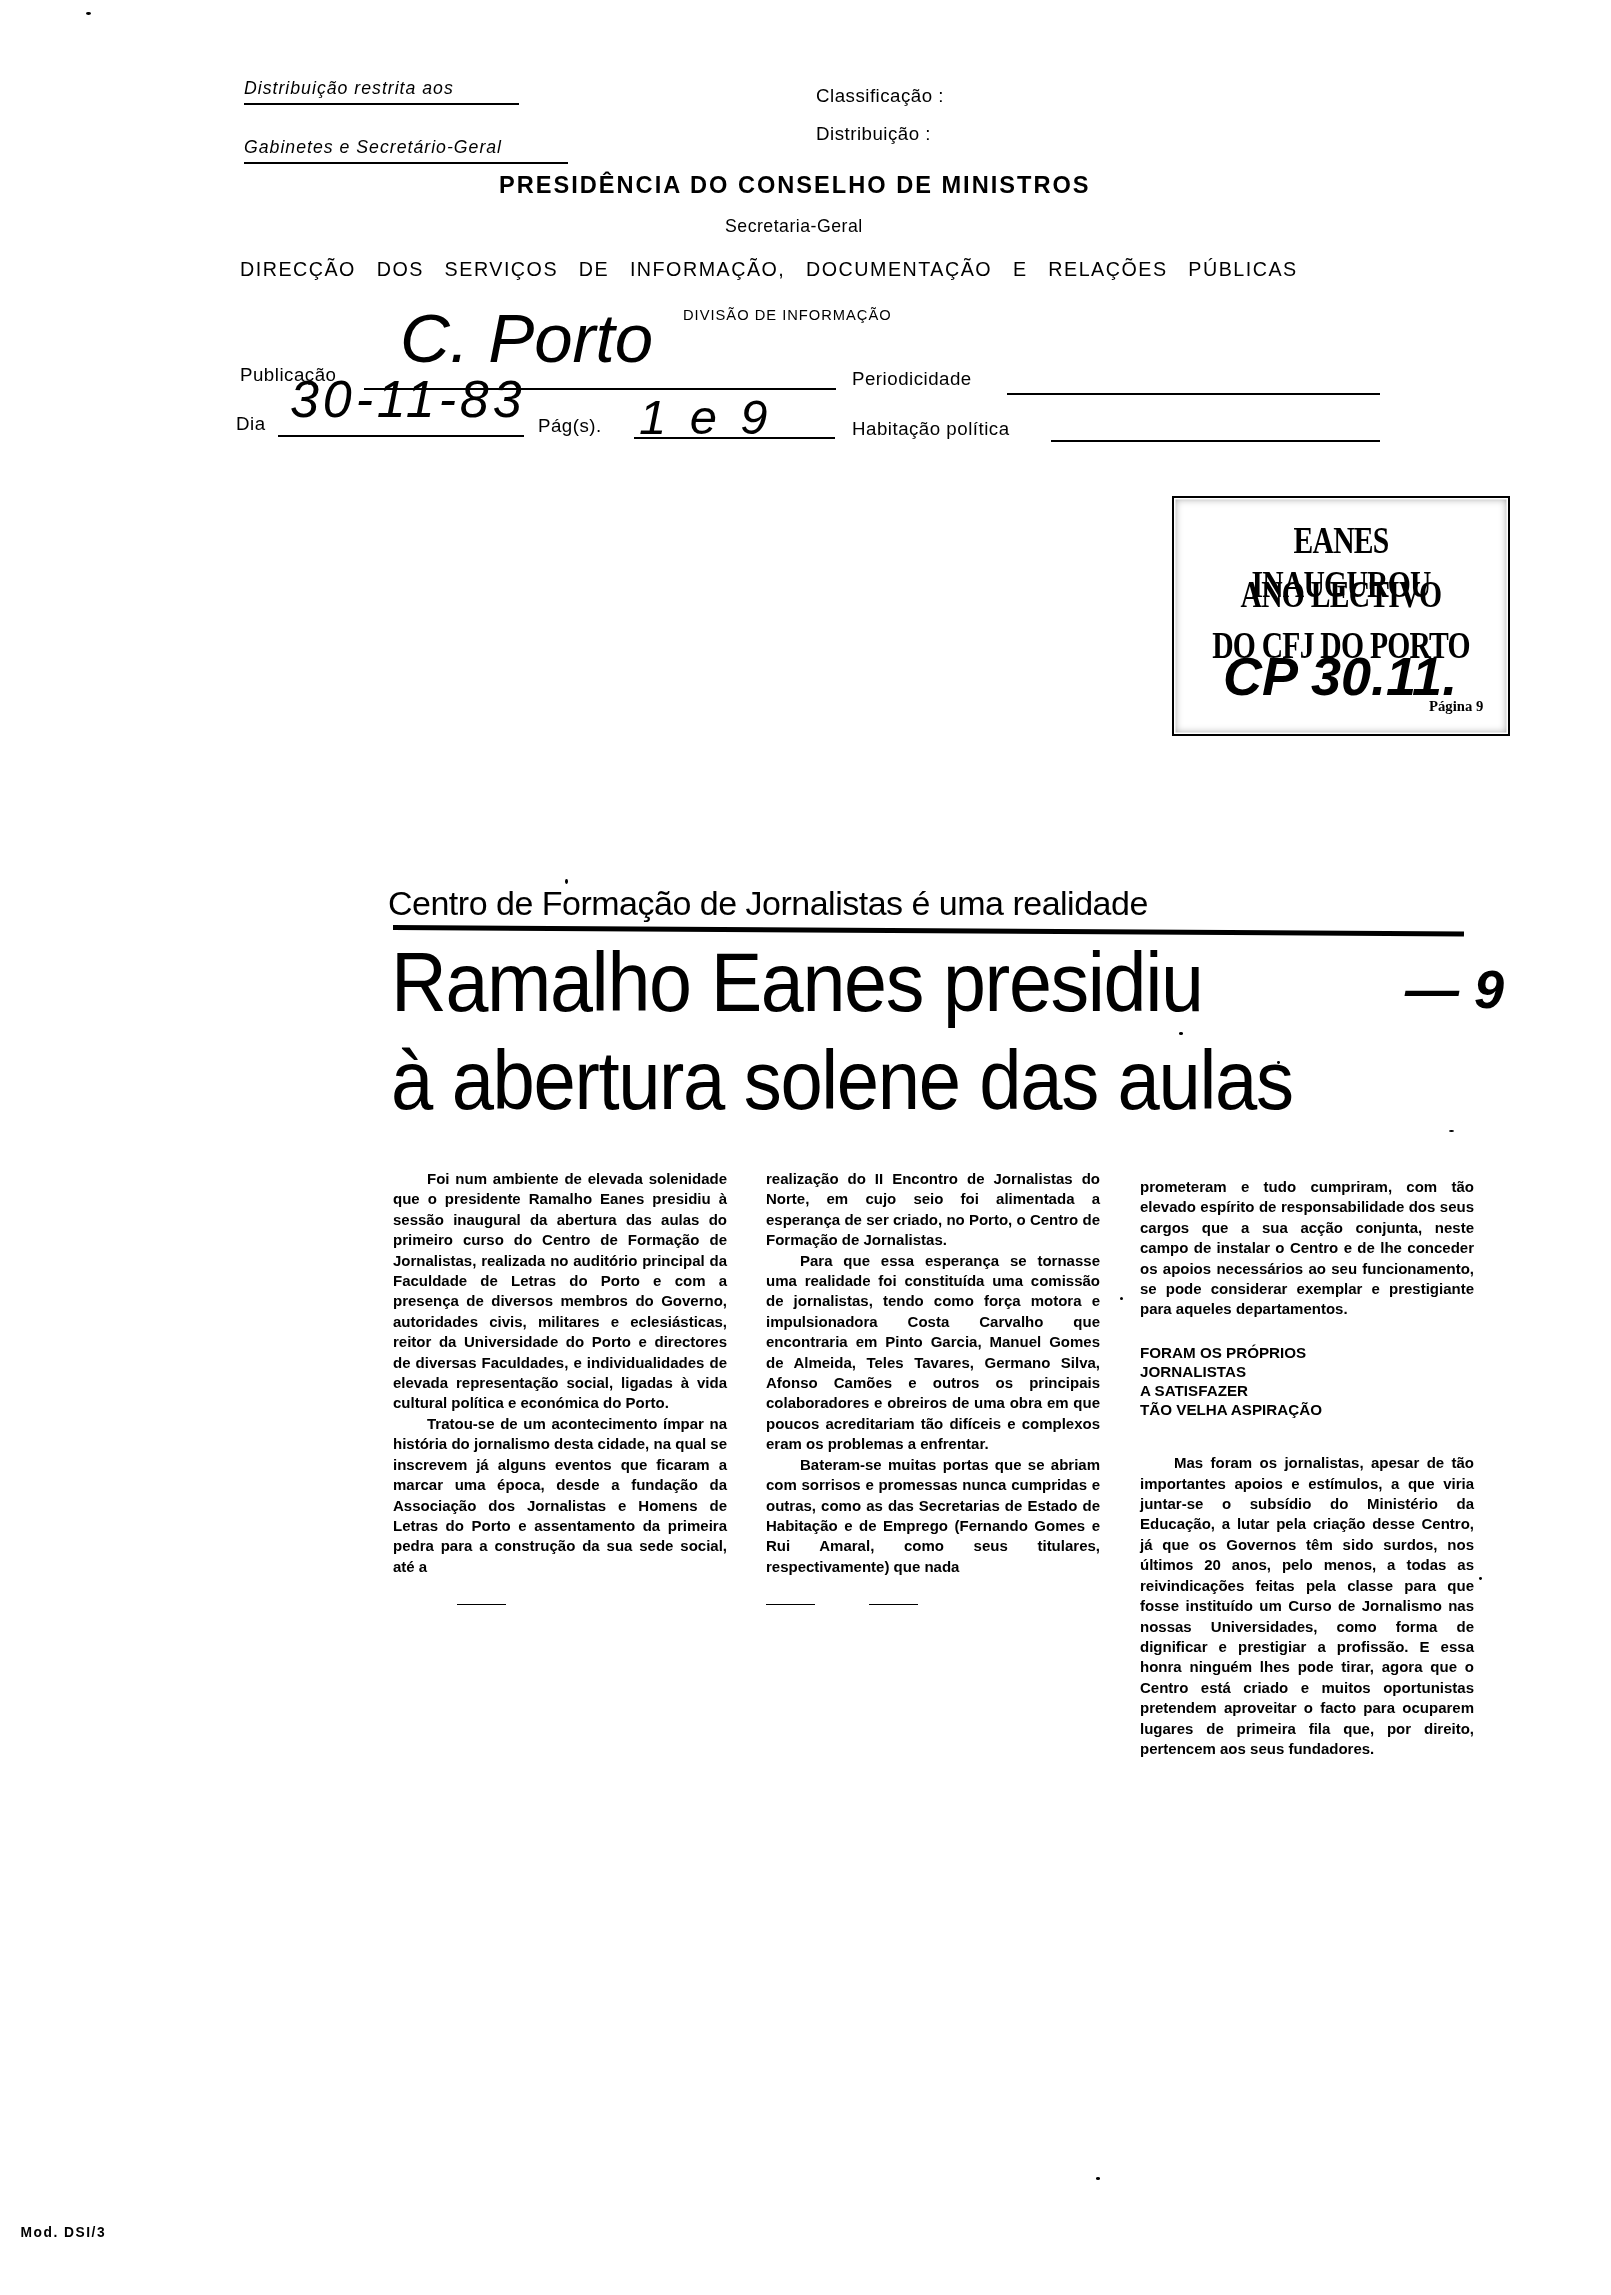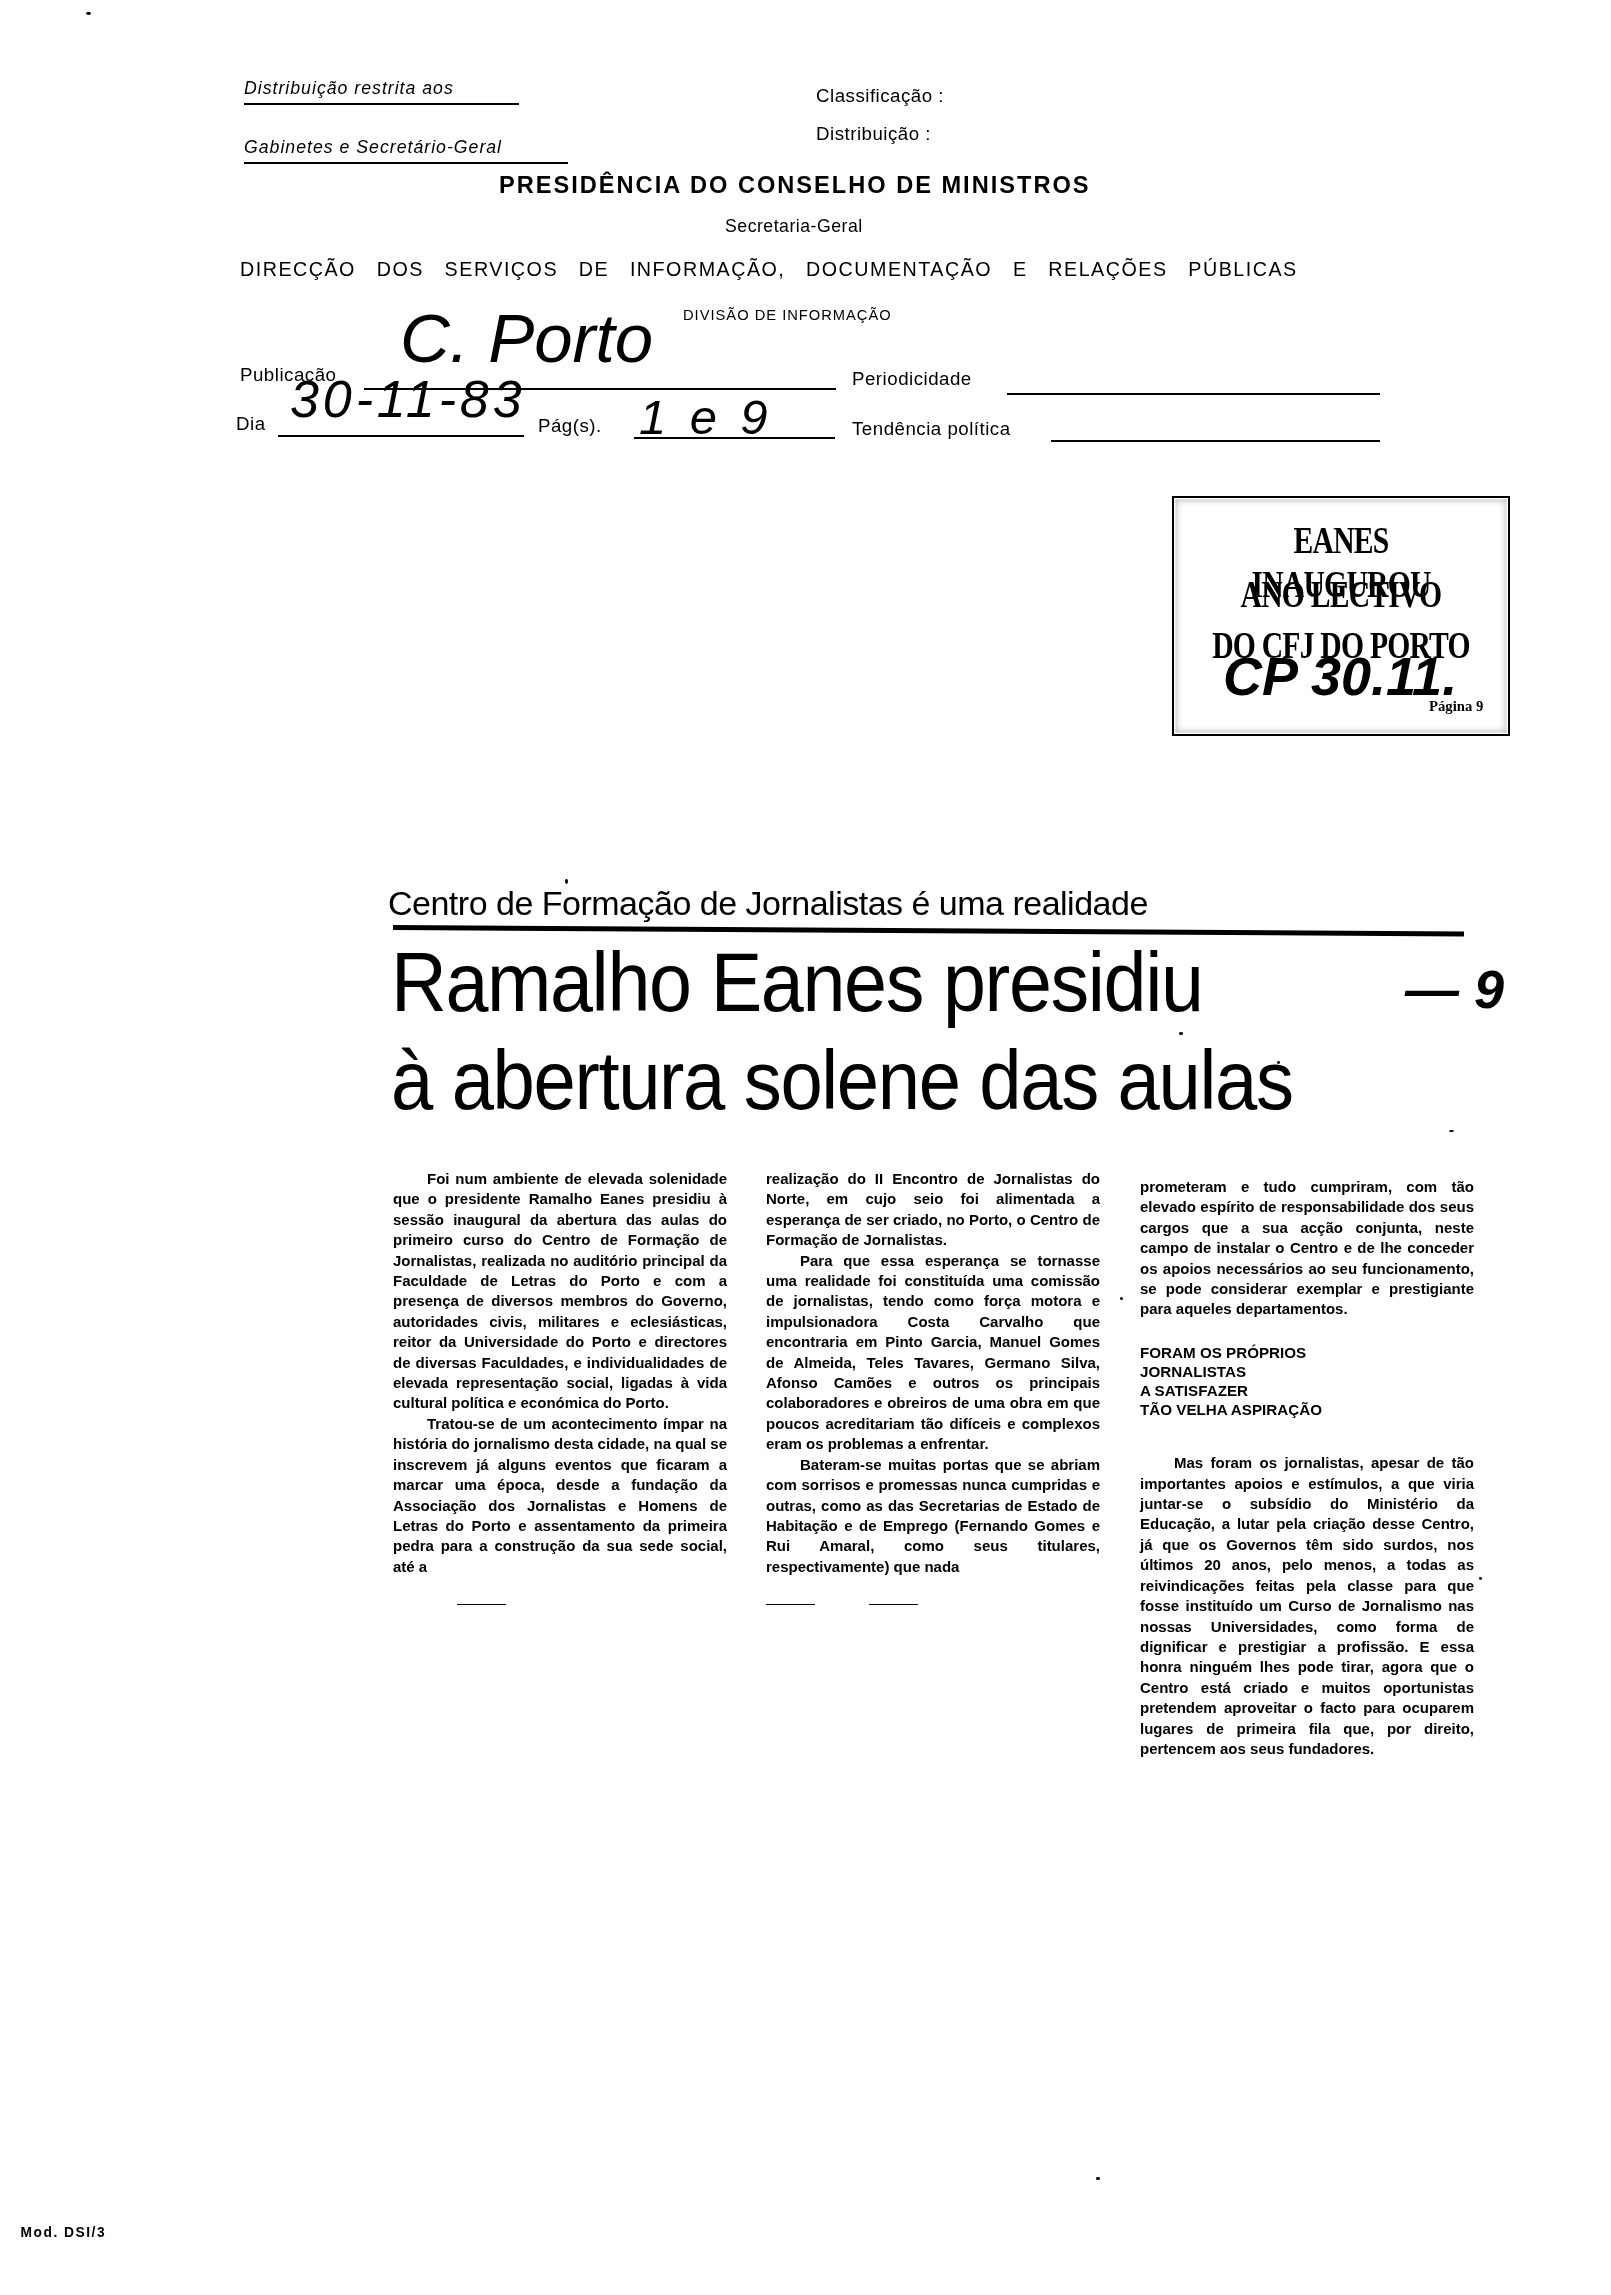--- a/index.html
+++ b/index.html
@@ -50,21 +50,21 @@
   <div class="abs label" style="left:236px; top:413px;">Dia</div>
   <div class="abs fill-line" style="left:278px; top:435px; width:246px;"></div>
   <div class="abs hand" style="left:290px; top:370px; font-size:52px; line-height:59px; letter-spacing:3.9px;">30-11-83</div>
 </div>
 <div>
   <div class="abs label" style="left:538px; top:415px;">Pág(s).</div>
   <div class="abs fill-line" style="left:634px; top:437px; width:201px;"></div>
   <div class="abs hand" style="left:639px; top:388px; font-size:49px; line-height:59px; word-spacing:9.8px;">1 e 9</div>
 </div>
 <div>
-  <div class="abs label" style="left:852px; top:418px;">Tendência política</div>
+  <div class="abs label" style="left:852px; top:418px;">Habitação política</div>
   <div class="abs fill-line" style="left:1051px; top:440px; width:329px;"></div>
 </div>
 
 <div class="abs stamp" style="left:1172px; top:496px; width:334px; height:236px;">
   <div class="abs stamp-line" style="left:0; top:19.7px; width:334px; font-size:38px; transform:scaleX(0.78);">EANES INAUGUROU</div>
   <div class="abs stamp-line" style="left:0; top:74px; width:334px; font-size:38px; transform:scaleX(0.78);">ANO LECTIVO</div>
   <div class="abs stamp-line" style="left:0; top:125px; width:334px; font-size:38px; transform:scaleX(0.78);">DO CFJ DO PORTO</div>
   <div class="abs hand" style="left:49px; top:147px; font-size:54px; font-weight:bold;">CP 30.11.</div>
   <div class="abs" style="left:255px; top:200px; font-family:'Liberation Serif', serif; font-weight:bold; font-size:14.7px;">Página 9</div>
 </div>

